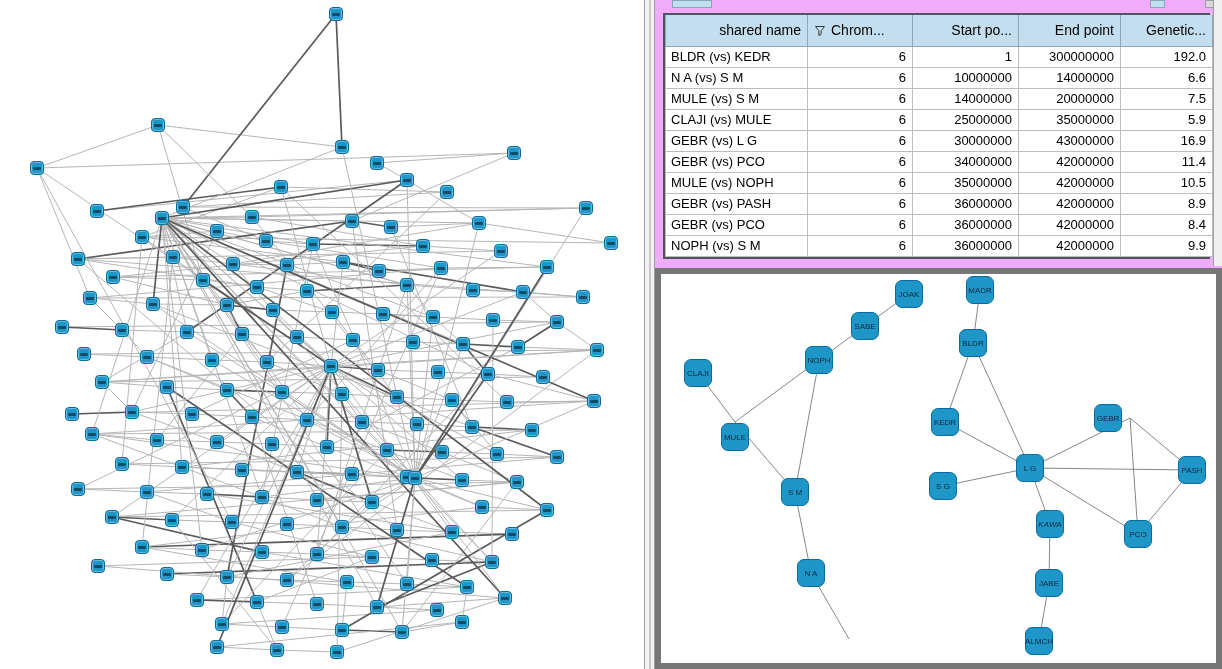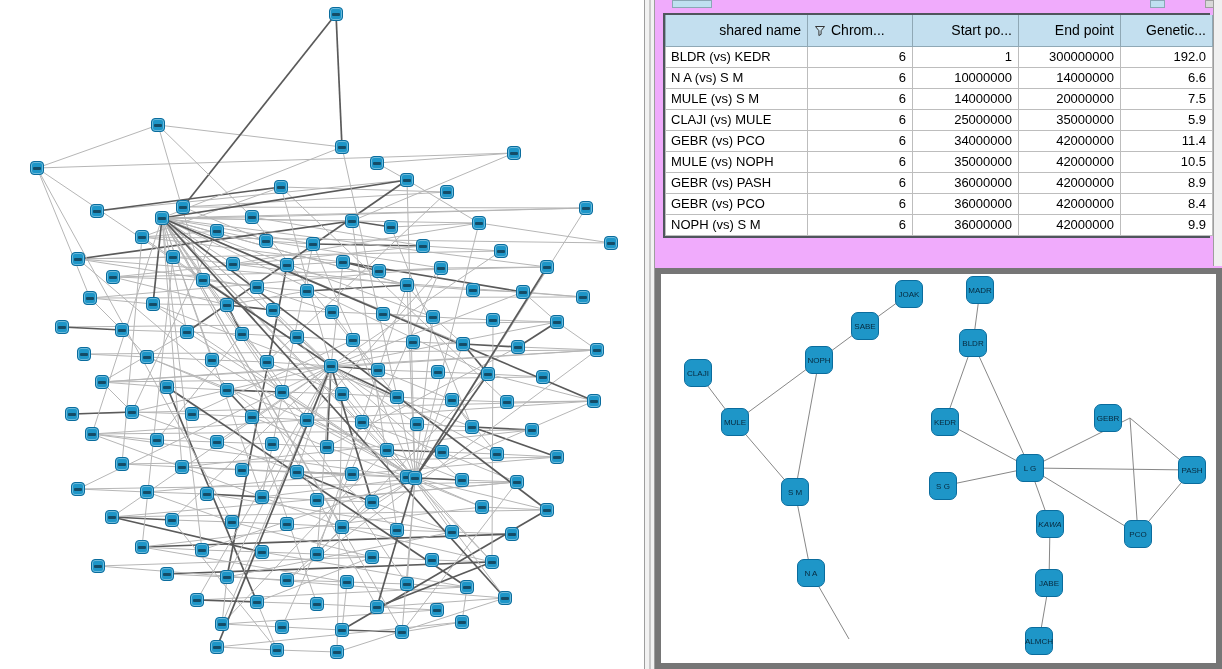--- a/index.html
+++ b/index.html
@@ -640,20 +640,27 @@
               <td class="ar">7.5</td>
             </tr>
             <tr>
               <td class="al">CLAJI (vs) MULE</td>
               <td class="ar">6</td>
               <td class="ar">25000000</td>
               <td class="ar">35000000</td>
               <td class="ar">5.9</td>
             </tr>
             <tr>
+              <td class="al">GEBR (vs) L G</td>
+              <td class="ar">6</td>
+              <td class="ar">30000000</td>
+              <td class="ar">43000000</td>
+              <td class="ar">16.9</td>
+            </tr>
+            <tr>
               <td class="al">GEBR (vs) PCO</td>
               <td class="ar">6</td>
               <td class="ar">34000000</td>
               <td class="ar">42000000</td>
               <td class="ar">11.4</td>
             </tr>
             <tr>
               <td class="al">MULE (vs) NOPH</td>
               <td class="ar">6</td>
               <td class="ar">35000000</td>
@@ -711,21 +718,21 @@
           <line x1="531" y1="196" x2="477" y2="260" stroke="#878787" stroke-width="1"></line>
           <line x1="389" y1="250" x2="388" y2="309" stroke="#878787" stroke-width="1"></line>
           <line x1="388" y1="309" x2="378" y2="367" stroke="#878787" stroke-width="1"></line>
         </svg>
         <div class="mini-node" style="left: 23px; top: 85px;">CLAJI</div>
         <div class="mini-node" style="left: 234px; top: 6px;">JOAK</div>
         <div class="mini-node" style="left: 305px; top: 2px;">MADR</div>
         <div class="mini-node" style="left: 190px; top: 38px;">SABE</div>
         <div class="mini-node" style="left: 298px; top: 55px;">BLDR</div>
         <div class="mini-node" style="left: 144px; top: 72px;">NOPH</div>
-        <div class="mini-node" style="left: 60px; top: 134px;">MULE</div>
+        <div class="mini-node" style="left: 60px; top: 149px;">MULE</div>
         <div class="mini-node" style="left: 270px; top: 134px;">KEDR</div>
         <div class="mini-node" style="left: 433px; top: 130px;">GEBR</div>
         <div class="mini-node" style="left: 120px; top: 204px;">S M</div>
         <div class="mini-node" style="left: 268px; top: 198px;">S G</div>
         <div class="mini-node" style="left: 355px; top: 180px;">L G</div>
         <div class="mini-node" style="left: 517px; top: 182px;">PASH</div>
         <div class="mini-node" style="left: 375px; top: 236px; font-style: italic;">KAWA</div>
         <div class="mini-node" style="left: 463px; top: 246px;">PCO</div>
         <div class="mini-node" style="left: 136px; top: 285px;">N A</div>
         <div class="mini-node" style="left: 374px; top: 295px;">JABE</div>

